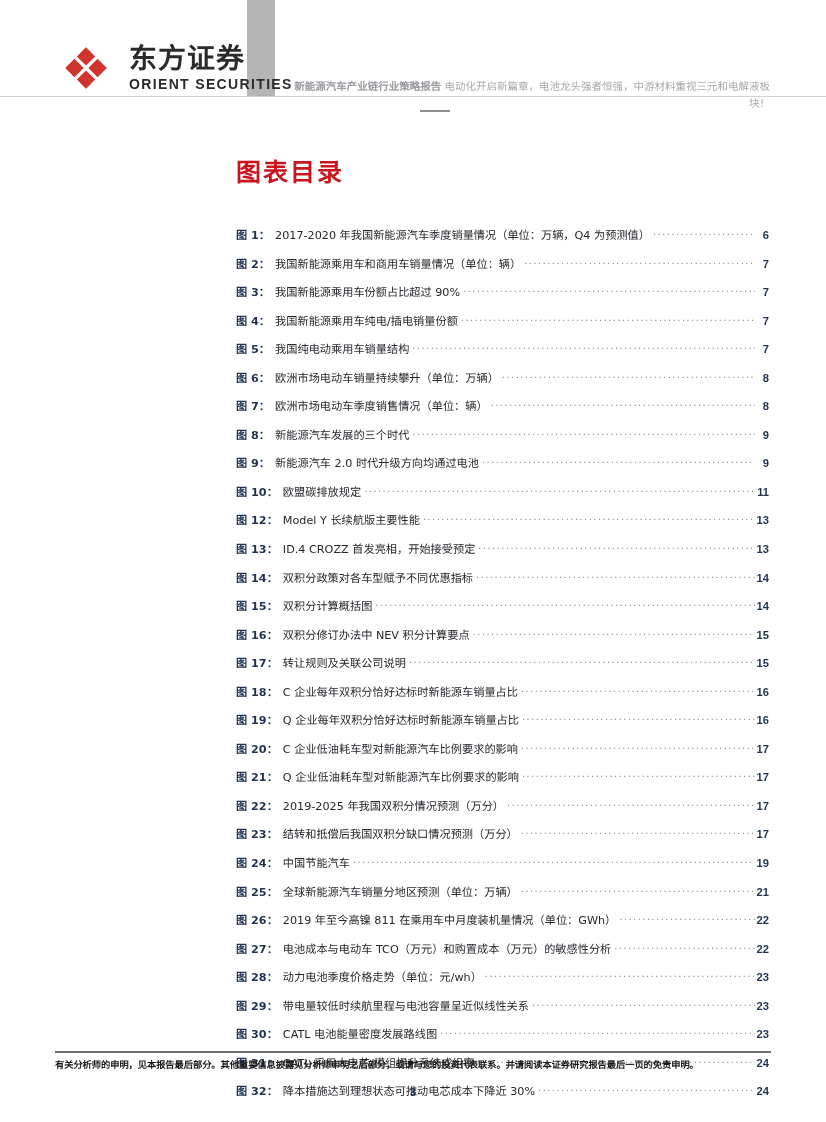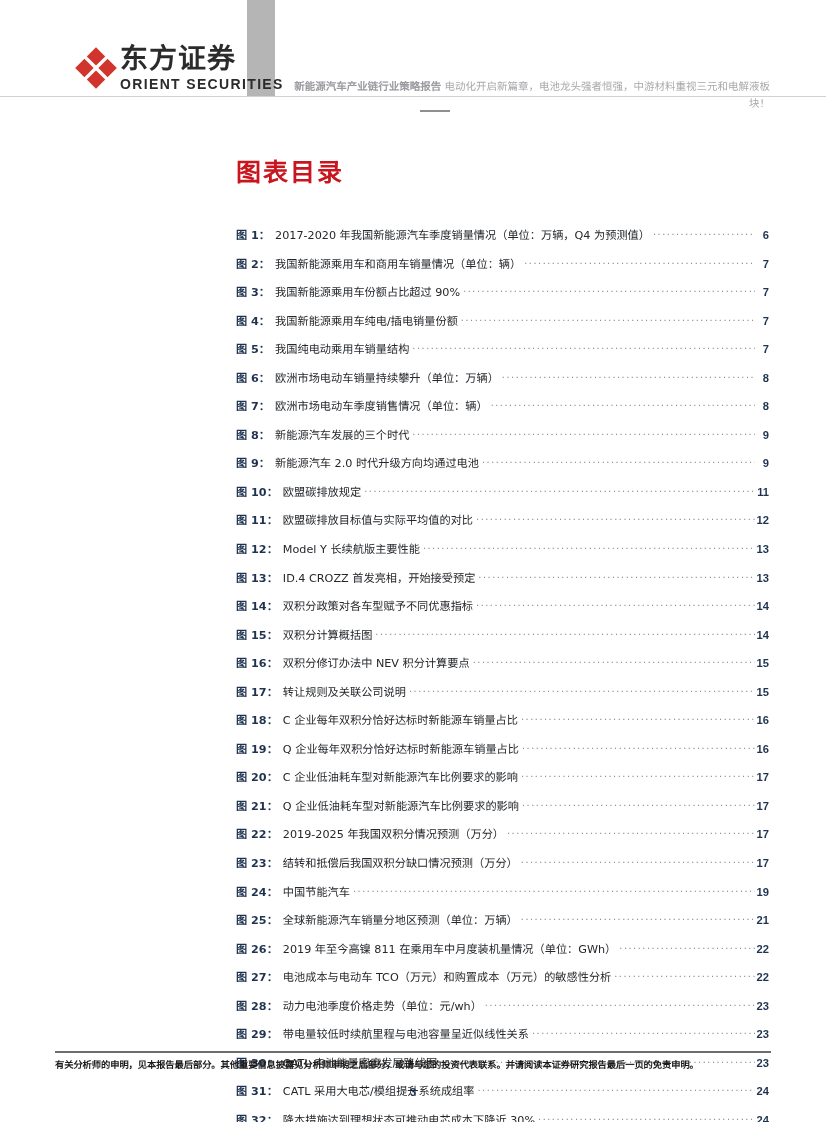--- a/index.html
+++ b/index.html
@@ -28,25 +28,25 @@
   .header-greybar {
     position: absolute;
     left: 247px;
     top: 0;
     width: 28px;
     height: 96px;
     background: #b5b5b5;
   }
   .brand {
     position: absolute;
-    left: 72px;
+    left: 62px;
     top: 44px;
     display: flex;
     align-items: center;
-    gap: 0;
+    gap: 19px;
   }
   .brand-mark {
     width: 48px;
     height: 48px;
     position: relative;
     flex: 0 0 auto;
   }
   .brand-wordmark {
     display: flex;
     flex-direction: column;
@@ -302,26 +302,20 @@
       <span class="toc-dots"></span>
       <span class="toc-page">9</span>
     </div>
     <div class="toc-row">
       <span class="toc-label">图 10：</span>
       <span class="toc-title">欧盟碳排放规定</span>
       <span class="toc-dots"></span>
       <span class="toc-page">11</span>
     </div>
     <div class="toc-row">
-      <span class="toc-label">图 11：</span>
-      <span class="toc-title">欧盟碳排放目标值与实际平均值的对比</span>
-      <span class="toc-dots"></span>
-      <span class="toc-page">12</span>
-    </div>
-    <div class="toc-row">
       <span class="toc-label">图 12：</span>
       <span class="toc-title">Model Y 长续航版主要性能</span>
       <span class="toc-dots"></span>
       <span class="toc-page">13</span>
     </div>
     <div class="toc-row">
       <span class="toc-label">图 13：</span>
       <span class="toc-title">ID.4 CROZZ 首发亮相，开始接受预定</span>
       <span class="toc-dots"></span>
       <span class="toc-page">13</span>

